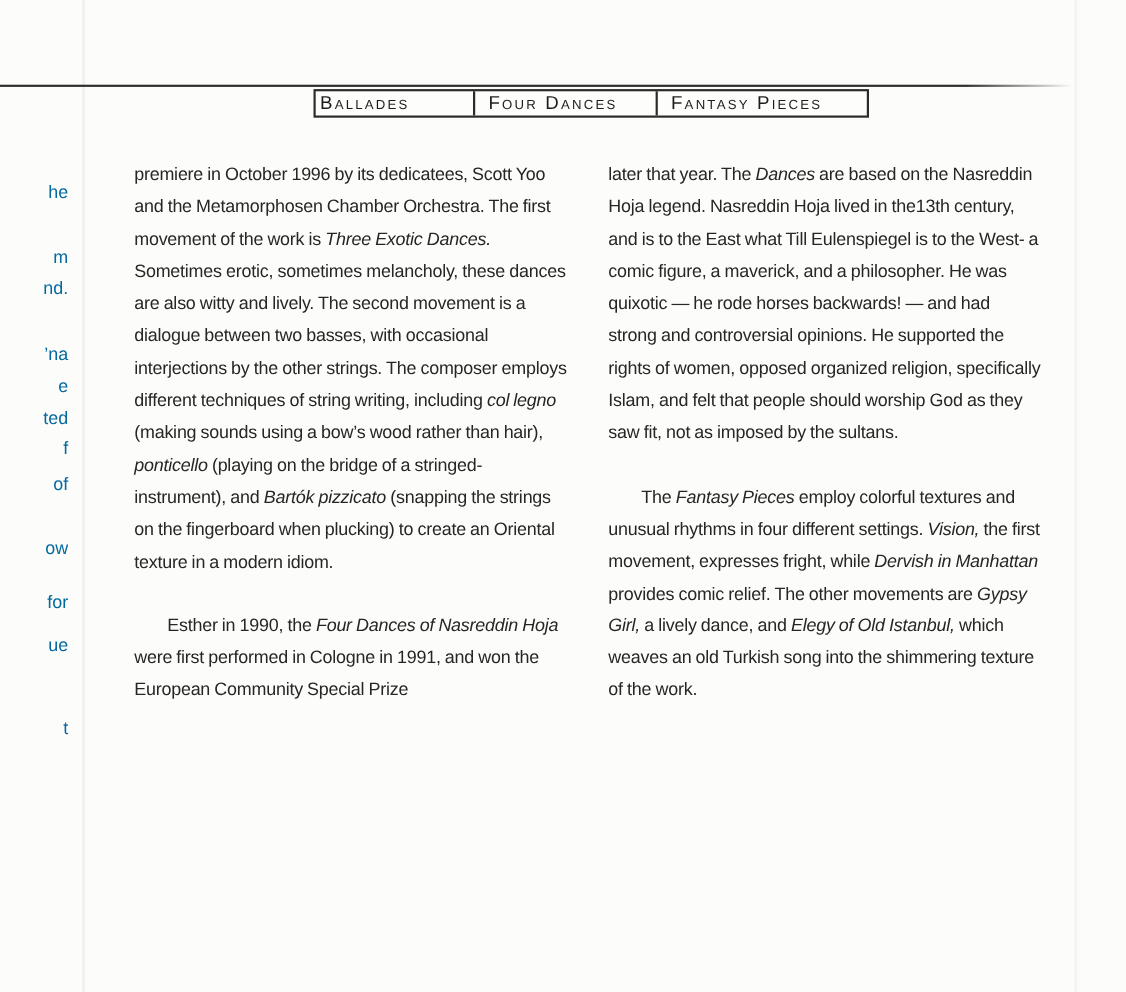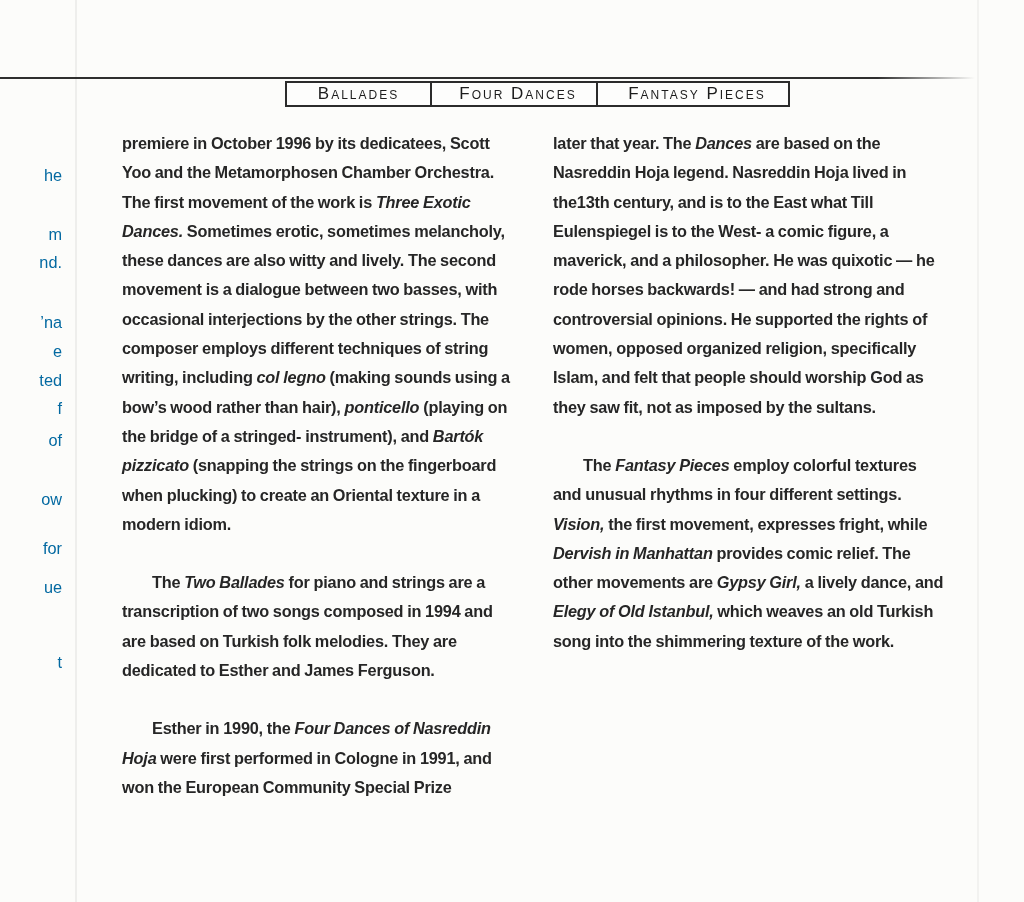--- a/index.html
+++ b/index.html
@@ -43,21 +43,21 @@
     top: 81px;
     height: 26px;
     display: flex;
     border: 2px solid #2b2b2b;
     background: #fdfdfc;
     box-sizing: border-box;
   }
   .tab {
     display: flex;
     align-items: center;
-    justify-content: center;
+    justify-content: flex-start;
     font-variant: small-caps;
     font-size: 17px;
     letter-spacing: 2px;
     color: #1c1c1c;
     box-sizing: border-box;
     padding: 0 4px;
   }
   .tab + .tab { border-left: 2px solid #2b2b2b; padding-left: 12px; }
   .tab-1 { width: 143px; }
   .tab-2 { width: 166px; }
@@ -78,27 +78,26 @@
     line-height: 20px;
     white-space: nowrap;
     text-align: right;
     color: #0369a1;
   }
   .fragment.it { }
 
   
   .column {
     position: absolute;
-    top: 129px;
+    top: 145px;
     font-size: 16.3px;
     line-height: 29.3px;
     letter-spacing: -0.2px;
     word-spacing: -0.5px;
     color: #262626;
-    font-weight: bold;
   }
   .column-left  { left: 122px; width: 398px; }
   .column-right { left: 553px; width: 394px; }
   .para {
     margin: 0 0 29px 0;
     text-align: left;
   }
   .para.indent { text-indent: 30px; }
   .para em { font-style: italic; }
 
@@ -141,21 +140,20 @@
     <div class="fragment" style="top: 398px;">f</div>
     <div class="fragment" style="top: 430px;">of</div>
     <div class="fragment" style="top: 489px;">ow</div>
     <div class="fragment" style="top: 538px;">for</div>
     <div class="fragment" style="top: 577px;">ue</div>
     <div class="fragment" style="top: 652px;">t</div>
   </div>
 
 <div class="column column-left">
     <p class="para"><span>premiere in October 1996 by its dedicatees, Scott Yoo and the Metamorphosen Chamber Orchestra. The first movement of the work is </span><em>Three Exotic Dances.</em><span> Sometimes erotic, sometimes melancholy, these dances are also witty and lively. The second movement is a dialogue between two basses, with occasional interjections by the other strings. The composer employs different techniques of string writing, including </span><em>col legno</em><span> (making sounds using a bow’s wood rather than hair), </span><em>ponticello</em><span> (playing on the bridge of a stringed- instrument), and </span><em>Bartók pizzicato</em><span> (snapping the strings on the fingerboard when plucking) to create an Oriental texture in a modern idiom.</span></p>
-    <p class="para indent"><span>The </span><em>Two Ballades</em><span> for piano and strings are a transcription of two songs composed in 1994 and are based on Turkish folk melodies. They are dedicated to Esther and James Ferguson.</span></p>
     <p class="para indent"><span>Esther in 1990, the </span><em>Four Dances of Nasreddin Hoja</em><span> were first performed in Cologne in 1991, and won the European Community Special Prize</span></p>
   </div>
 
 <div class="column column-right">
   <div>
       <p class="para"><span>later that year. The </span><em>Dances</em><span> are based on the Nasreddin Hoja legend. Nasreddin Hoja lived in the13th century, and is to the East what Till Eulenspiegel is to the West- a comic figure, a maverick, and a philosopher. He was quixotic — he rode horses backwards! — and had strong and controversial opinions. He supported the rights of women, opposed organized religion, specifically Islam, and felt that people should worship God as they saw fit, not as imposed by the sultans.</span></p>
       <p class="para indent"><span>The </span><em>Fantasy Pieces</em><span> employ colorful textures and unusual rhythms in four different settings. </span><em>Vision,</em><span> the first movement, expresses fright, while </span><em>Dervish in Manhattan</em><span> provides comic relief. The other movements are </span><em>Gypsy Girl,</em><span> a lively dance, and </span><em>Elegy of Old Istanbul,</em><span> which weaves an old Turkish song into the shimmering texture of the work.</span></p>
     </div>
 </div>
 

